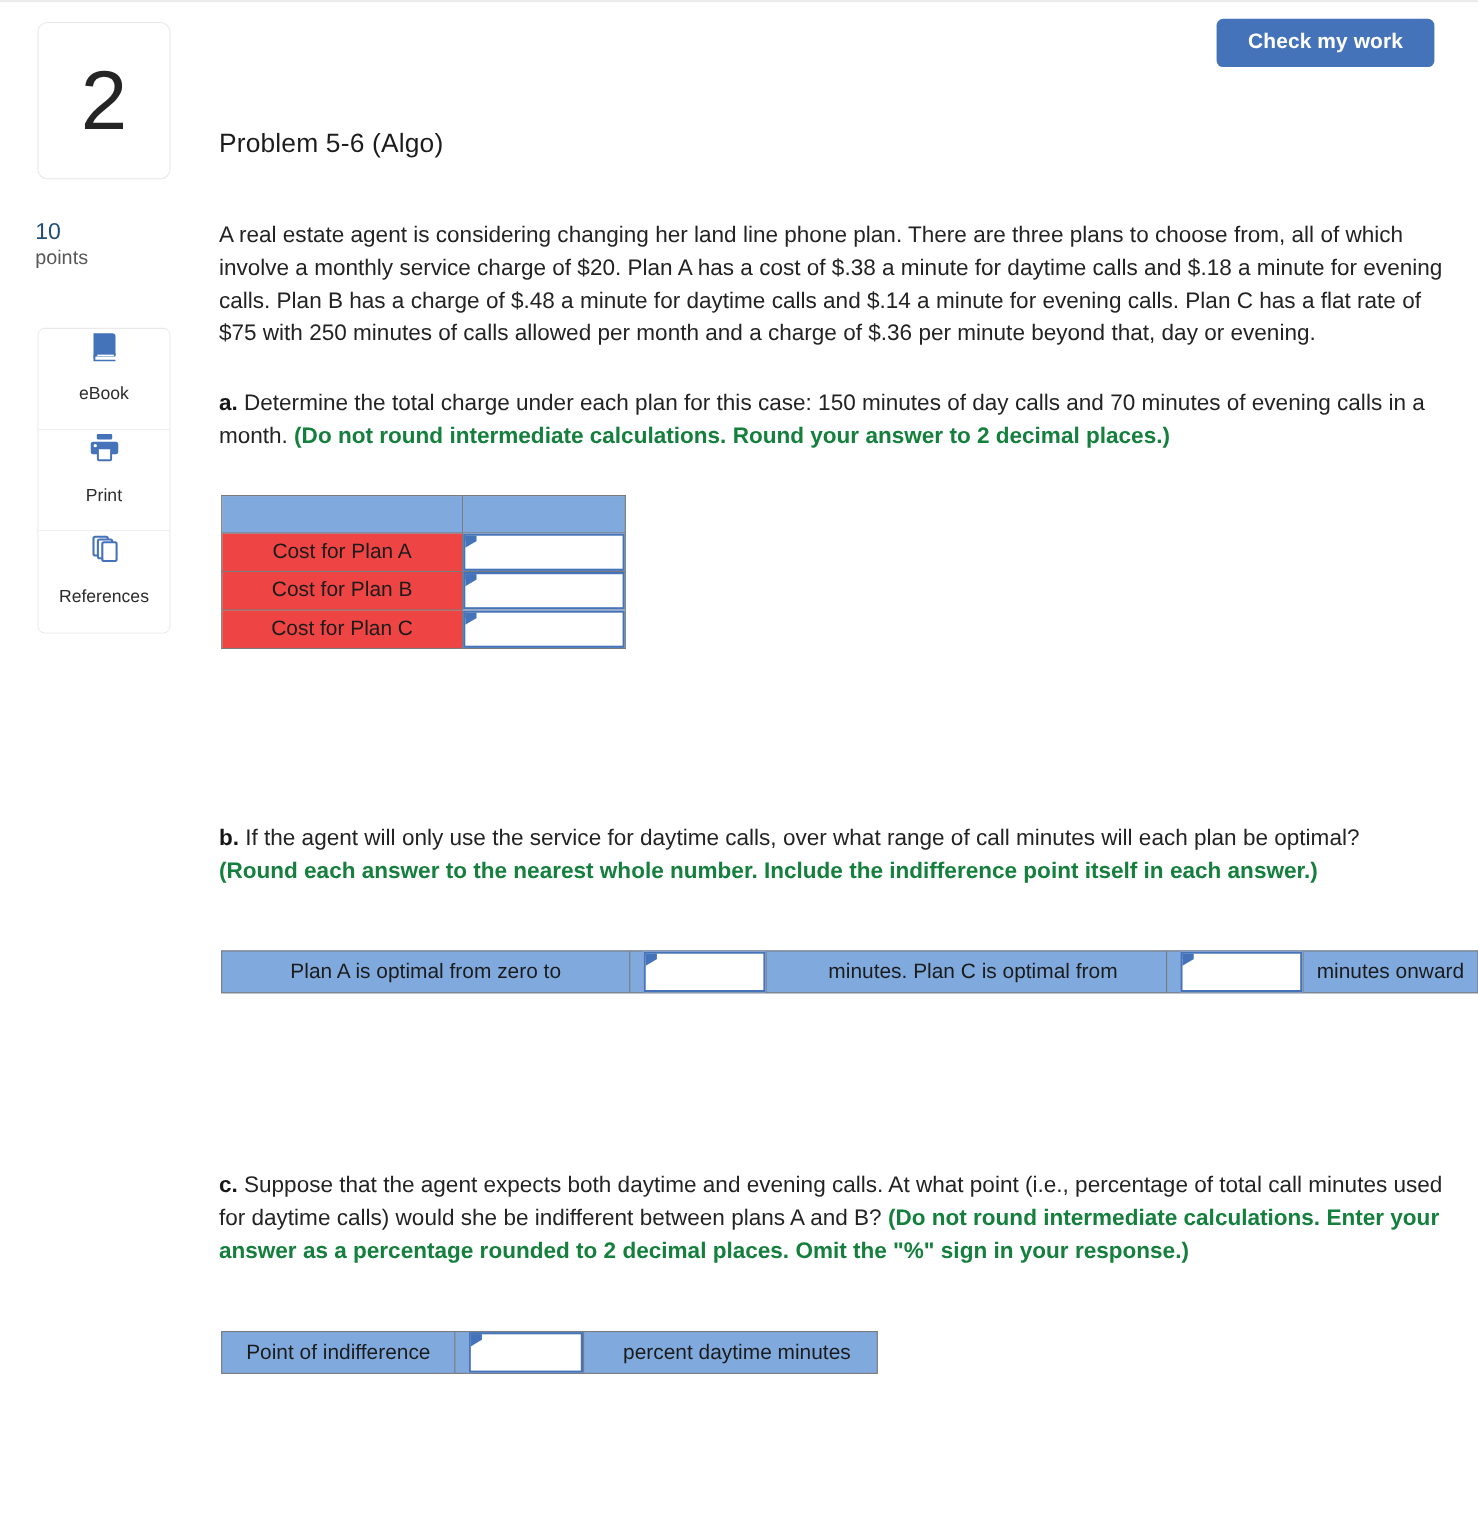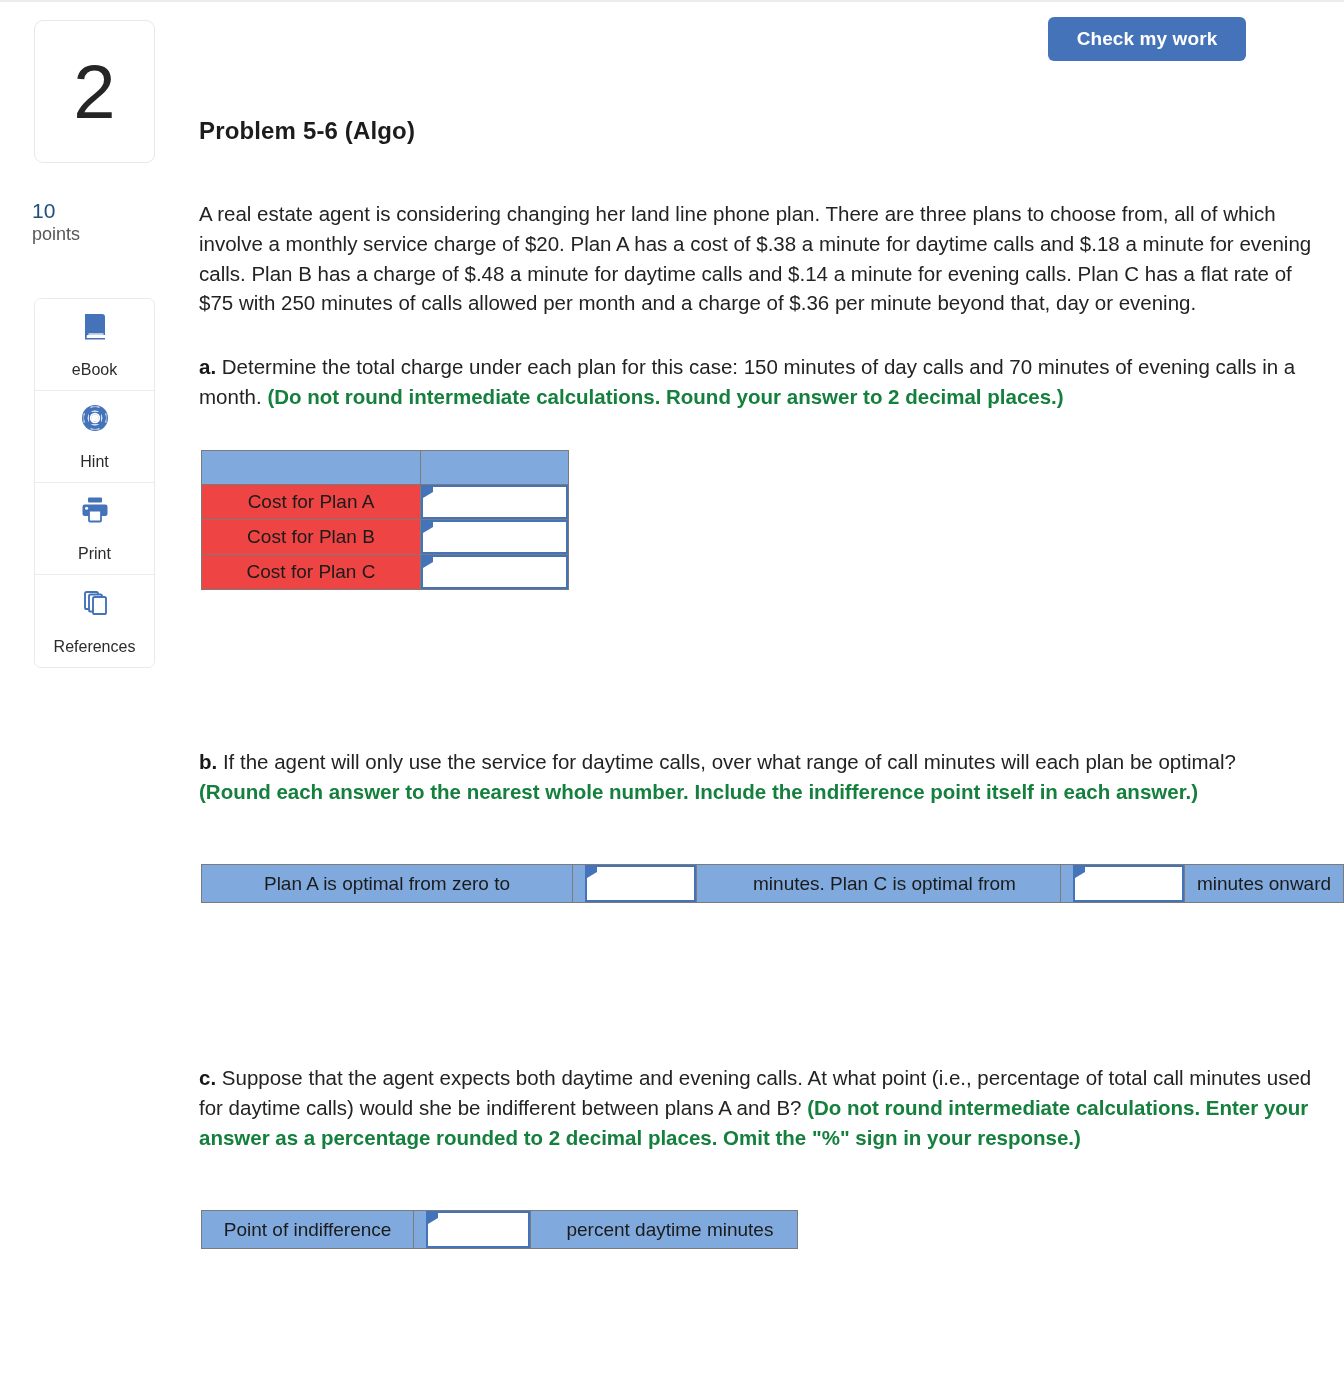--- a/index.html
+++ b/index.html
@@ -12,21 +12,21 @@
   }
   body { position: relative; overflow: hidden; }
 
   .top-rule {
     position: absolute; top: 0; left: 0; width: 1344px; height: 2px;
     background: #ececec;
   }
 
   
   .check-btn {
-    position: absolute; top: 17px; left: 1048px;
+    position: absolute; top: 17px; left: 1106px;
     width: 198px; height: 44px;
     background: #4573B9;
     color: #ffffff;
     border: none; border-radius: 6px;
     font-family: "Liberation Sans", sans-serif;
     font-size: 19px; font-weight: bold;
     letter-spacing: .1px;
     cursor: pointer;
     display: flex; align-items: center; justify-content: center;
   }
@@ -42,21 +42,21 @@
   }
   .qnum-box .num {
     font-size: 76px; font-weight: 500; color: #252525;
     line-height: 1;
     font-family: "Liberation Sans", sans-serif;
   }
 
   
   .problem-title {
     position: absolute; top: 117px; left: 199px;
-    font-size: 24px; font-weight: bold; color: #1c1c1c;
+    font-size: 24px; font-weight: normal; color: #1c1c1c;
     letter-spacing: .15px;
   }
 
   
   .points-block {
     position: absolute; top: 198px; left: 32px;
     line-height: 1.22;
   }
   .points-block .pts-num {
     display: block; font-size: 21px; color: #1F4E79; font-weight: 400;
@@ -71,21 +71,21 @@
     width: 121px;
     border: 1px solid #e9e9e9;
     border-radius: 7px;
     background: #fff;
     overflow: hidden;
   }
   .tool-item {
     height: 92px;
     border-bottom: 1px solid #ececec;
     display: flex; flex-direction: column;
-    align-items: center; justify-content: center;
+    align-items: center; 
     gap: 19px;
     cursor: pointer;
     background: #fff;
   }
   .tool-item:last-child { border-bottom: none; }
   .tool-item .t-label {
     font-size: 16px; color: #2b2b2b;
   }
   .tool-ico { width: 32px; height: 32px; display: block; }
 
@@ -216,36 +216,20 @@
     <span>
       <svg class="tool-ico" viewBox="0 0 32 32" aria-hidden="true">
         <path d="M6 4h17a3 3 0 0 1 3 3v18H9a3 3 0 0 0-3 3V4z" fill="#4573B9"></path>
         <path d="M6 24.5c0-1.5 1.2-2.5 3-2.5h17v2H9c-.9 0-1.3.5-1.3 1.3V28h18.3v1.5H6v-5z" fill="#4573B9"></path>
         <rect x="9.5" y="23.4" width="15" height="1.3" fill="#ffffff"></rect>
       </svg>
     </span>
     <span class="t-label">eBook</span>
   </div>
 
-  <div class="tool-item">
-    <span>
-      <svg class="tool-ico" viewBox="0 0 32 32" aria-hidden="true">
-        <circle cx="16" cy="16" r="13" fill="#4573B9"></circle>
-        <circle cx="16" cy="16" r="5.2" fill="#ffffff"></circle>
-        <circle cx="16" cy="16" r="3.4" fill="#4573B9"></circle>
-        <path d="M11.6 4.6h8.8v5.2h-8.8z" fill="#ffffff" transform="rotate(0 16 16)"></path>
-        <path d="M11.6 22.2h8.8v5.2h-8.8z" fill="#ffffff"></path>
-        <path d="M4.6 11.6h5.2v8.8H4.6z" fill="#ffffff"></path>
-        <path d="M22.2 11.6h5.2v8.8h-5.2z" fill="#ffffff"></path>
-        <circle cx="16" cy="16" r="9.2" fill="none" stroke="#4573B9" stroke-width="3.6"></circle>
-        <circle cx="16" cy="16" r="3.6" fill="#ffffff"></circle>
-      </svg>
-    </span>
-    <span class="t-label">Hint</span>
-  </div>
 
   <div class="tool-item">
     <span>
       <svg class="tool-ico" viewBox="0 0 32 32" aria-hidden="true">
         <rect x="9" y="3.5" width="14" height="5" rx="1" fill="#4573B9"></rect>
         <rect x="3.5" y="10.5" width="25" height="11.5" rx="2.2" fill="#4573B9"></rect>
         <circle cx="7.6" cy="14.2" r="1.5" fill="#ffffff"></circle>
         <rect x="10" y="16.5" width="12" height="11" rx="1" fill="#ffffff" stroke="#4573B9" stroke-width="1.8"></rect>
       </svg>
     </span>

